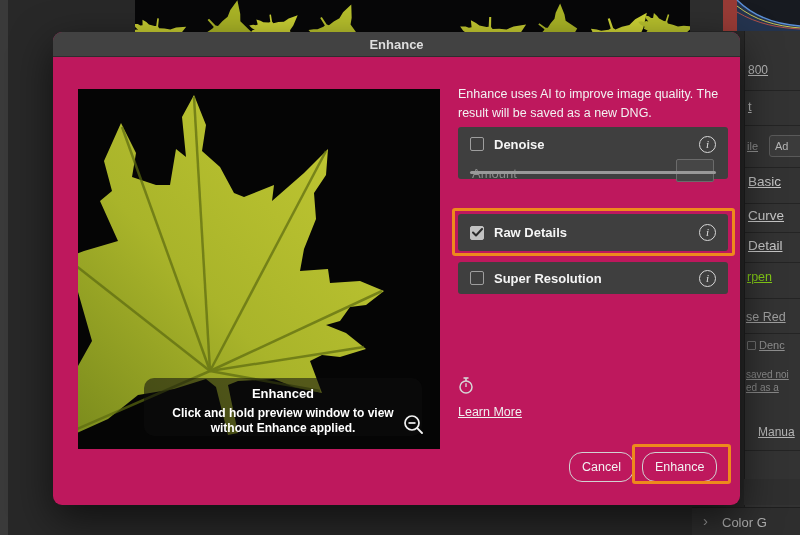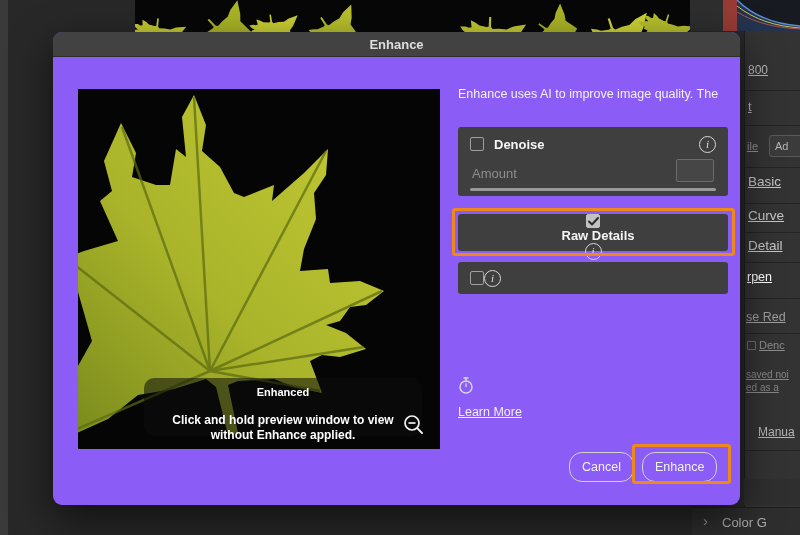--- a/index.html
+++ b/index.html
@@ -19,40 +19,40 @@
   .sb-txt.tiny { font-size:10px; color:#878787; }
   .sb-header { font-size:13.5px; color:#c6c6c6; }
   .sb-dropdown { position:absolute; left:24px; top:104px; width:34px; height:22px; background:#3b3b3b; border:1px solid #5a5a5a; border-radius:3px; color:#b5b5b5; font-size:11px; line-height:20px; padding-left:5px; }
   .sb-mini-check { position:absolute; left:2px; top:310px; width:9px; height:9px; border:1px solid #6f6f6f; border-radius:1px; }
   .sb-mixer-row { position:absolute; left:744px; top:479px; width:56px; height:26px; background:#2f2f2f; }
   .sb-grading-row { position:absolute; left:692px; top:507px; width:108px; height:28px; background:#2e2e2e; border-top:1px solid #1f1f1f; }
   .sb-chevron { position:absolute; left:11px; top:4px; color:#9a9a9a; font-size:15px; }
   .sb-grading-label { position:absolute; left:30px; top:7px; color:#b0b0b0; font-size:13px; white-space:nowrap; }
 
   
-  .dialog { position:absolute; left:53px; top:32px; width:687px; height:473px; background:#8b5cf6; border-radius:9px; box-shadow:0 14px 40px rgba(0,0,0,.6); z-index:10; }
+  .dialog { position:absolute; left:53px; top:32px; width:687px; height:473px; background:#be185d; border-radius:9px; box-shadow:0 14px 40px rgba(0,0,0,.6); z-index:10; }
   .titlebar { position:absolute; left:0; top:0; width:687px; height:25px; background:#424242; border-bottom:1px solid #2e2e2e; border-radius:9px 9px 0 0; }
   .titlebar .title { display:block; text-align:center; line-height:25px; font-size:13px; font-weight:bold; color:#dedede; }
 
   
   .preview { position:absolute; left:25px; top:57px; width:362px; height:360px; background:#050505; overflow:hidden; }
   .preview-tooltip { position:absolute; left:66px; top:289px; width:278px; height:58px; background:rgba(12,12,12,.55); border-radius:10px; text-align:center; color:#ffffff; padding-top:8px; }
-  .preview-tooltip .tt-title { font-size:11px; font-weight:bold; margin-bottom:15px; }
+  .preview-tooltip .tt-title { font-size:13px; font-weight:bold; margin-bottom:5px; }
   .preview-tooltip .tt-line { font-size:12px; font-weight:bold; line-height:1.28; }
   .zoomout { position:absolute; right:14px; bottom:12px; width:24px; height:24px; }
 
   
   .intro { position:absolute; left:405px; top:53px; width:276px; color:#f2f2f2; font-size:12.5px; line-height:1.55; }
   .opt-block { position:absolute; left:405px; width:270px; background:#3f3f3f; border-radius:3px; }
-  .blk-denoise { top:95px; height:69px; }
+  .blk-denoise { top:95px; height:52px; }
   .blk-raw { top:182px; height:37px; }
   .blk-super { top:230px; height:32px; }
   .opt-row { position:absolute; left:0; top:0; width:100%; display:flex; align-items:center; padding:0 12px; }
   .blk-denoise .opt-row { height:34px; }
-  .blk-raw .opt-row { height:37px;flex-direction:column; }
+  .blk-raw .opt-row { height:37px; }
   .blk-super .opt-row { height:32px; }
   .checkbox { width:14px; height:14px; border:1px solid #9e9e9e; border-radius:2px; flex:0 0 auto; }
   .checkbox.checked { background:#c2c2c2; border-color:#c2c2c2; display:flex; align-items:center; justify-content:center; }
   .opt-label { margin-left:10px; color:#f5f5f5; font-size:13px; font-weight:bold; flex:1 1 auto; }
   .info-icon { width:17px; height:17px; border:1.5px solid #d8d8d8; border-radius:50%; color:#e2e2e2; font-size:11px; font-style:italic; font-family:"Liberation Serif", serif; text-align:center; line-height:14px; flex:0 0 auto; }
   .amount-label { position:absolute; left:14px; top:39px; color:#8e8e8e; font-size:13px; }
   .amount-input { position:absolute; right:14px; top:32px; width:38px; height:23px; background:#464646; border:1px solid #6b6b6b; border-radius:2px; color:#cccccc; font-size:12px; text-align:center; }
   .amount-slider { position:absolute; left:12px; bottom:5px; width:246px; height:3px; background:#999999; border-radius:2px; }
   .hl-box { position:absolute; border:3px solid #ee8a1c; border-radius:3px; z-index:5; pointer-events:none; }
   .hl-raw { left:399px; top:176px; width:283px; height:48px; }
@@ -125,21 +125,21 @@
     <div class="sb-div" style="top:302px"></div>
     <div class="sb-div" style="top:419px"></div>
 
     <div class="sb-txt" style="left:3px; top:32px; font-size:12px;">800</div>
     <div class="sb-txt" style="left:3px; top:68px;">t</div>
     <div class="sb-txt small" style="left:2px; top:109px;">ile</div>
     <div class="sb-dropdown">Ad</div>
     <div class="sb-txt sb-header" style="left:3px; top:143px;">Basic</div>
     <div class="sb-txt sb-header" style="left:3px; top:177px;">Curve</div>
     <div class="sb-txt sb-header" style="left:3px; top:207px;">Detail</div>
-    <div class="sb-txt small" style="left:2px; top:239px; font-size:12.5px; color:#ffffff;">rpen</div>
+    <div class="sb-txt small" style="left:2px; top:239px; font-size:12.5px; color:#84cc16;">rpen</div>
     <div class="sb-txt small" style="left:1px; top:279px; font-size:12.5px; color:#9f9f9f;">se Red</div>
     <div class="sb-mini-check"></div>
     <div class="sb-txt small" style="left:14px; top:308px;">Denc</div>
     <div class="sb-txt tiny" style="left:1px; top:338px;">saved noi</div>
     <div class="sb-txt tiny" style="left:1px; top:351px;">ed as a</div>
     <div class="sb-txt" style="left:13px; top:394px; font-size:12px;">Manua</div>
     <div class="sb-txt" style="left:2px; top:456px; color:#b0b0b0;">Color M</div>
   </div>
 
   <div class="sb-mixer-row"></div>
@@ -178,20 +178,21 @@
 
       <svg class="zoomout" viewBox="0 0 24 24">
         <circle cx="10" cy="10" r="7" fill="none" stroke="#f2f2f2" stroke-width="1.7"></circle>
         <line x1="6.5" y1="10" x2="13.5" y2="10" stroke="#f2f2f2" stroke-width="1.7"></line>
         <line x1="15.2" y1="15.2" x2="20" y2="20" stroke="#f2f2f2" stroke-width="1.9" stroke-linecap="round"></line>
       </svg>
     </div>
 
     <div class="intro">
       <div>Enhance uses AI to improve image quality. The</div>
+      <div>result will be saved as a new DNG.</div>
     </div>
 
     <div class="opt-block blk-denoise">
       <div class="opt-row">
         <span class="checkbox"></span>
         <span class="opt-label">Denoise</span>
         <span class="info-icon">i</span>
       </div>
       <span class="amount-label">Amount</span>
       <input class="amount-input" value="" style="">
@@ -207,20 +208,21 @@
           </svg>
         </span>
         <span class="opt-label">Raw Details</span>
         <span class="info-icon">i</span>
       </div>
     </div>
 
     <div class="opt-block blk-super">
       <div class="opt-row">
         <span class="checkbox"></span>
+        <span class="opt-label">Super Resolution</span>
         <span class="info-icon">i</span>
       </div>
     </div>
 
     <div class="estimate-row">
       <svg width="16" height="17" viewBox="0 0 16 17">
         <line x1="5.5" y1="1" x2="10.5" y2="1" stroke="#d6d6d6" stroke-width="1.6"></line>
         <line x1="8" y1="1" x2="8" y2="4" stroke="#d6d6d6" stroke-width="1.6"></line>
         <circle cx="8" cy="10" r="6" fill="none" stroke="#d6d6d6" stroke-width="1.5"></circle>
         <line x1="8" y1="10" x2="8" y2="6.2" stroke="#d6d6d6" stroke-width="1.4"></line>

